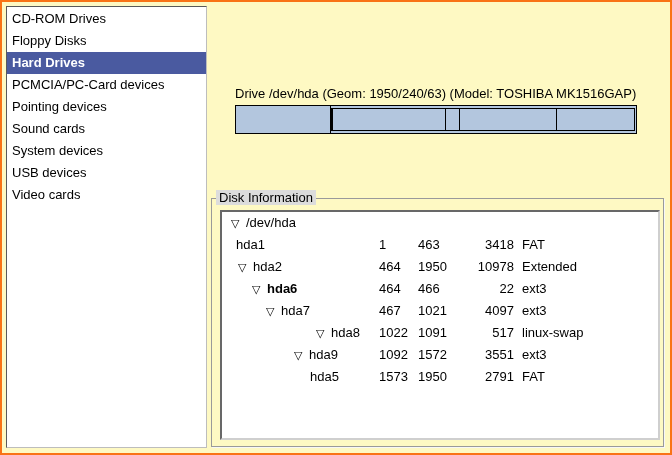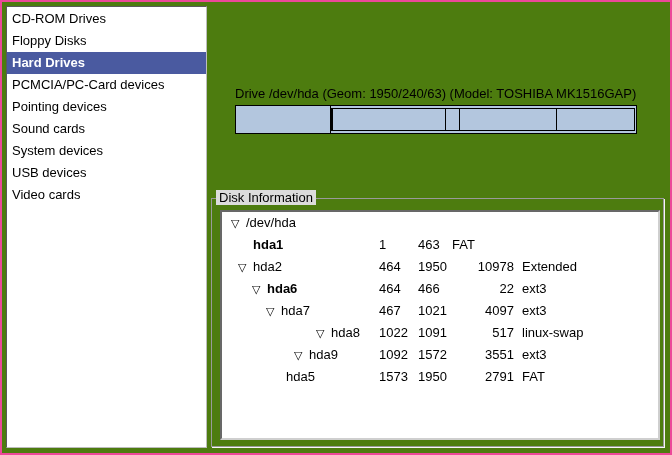--- a/index.html
+++ b/index.html
@@ -2,21 +2,21 @@
 <html><head>
 <meta charset="utf-8">
 <style>
   html,body { margin:0; padding:0; }
   body {
     width:672px; height:455px; position:relative; overflow:hidden;
     font-family:"Liberation Sans","DejaVu Sans",sans-serif; font-size:13px; color:#000;
     background:#dcdcdc;
   }
   .window {
-    position:absolute; inset:0; border:2px solid #ec4899; background:#4d7c0f; box-sizing:border-box;
+    position:absolute; inset:0; border:2px solid #f97316; background:#fef9c3; box-sizing:border-box;
   }
   
   .sidebar {
     position:absolute; left:4px; top:4px; width:201px; bottom:5px;
     background:#fff; box-sizing:border-box;
     border:1px solid; border-color:#5a5a5a #bdbdbd #bdbdbd #5a5a5a;
     padding-top:1px; overflow:hidden;
   }
   .list-item { height:22px; line-height:22px; padding-left:5px; white-space:nowrap; cursor:default; }
   .list-item.selected { color:#fff; }
@@ -94,23 +94,24 @@
   <div class="table-wrap">
     <div id="tbody">
         <div class="trow">
           <div class="cell cell-device" style="padding-left: 9px;"><span class="expander">▽</span><span>/dev/hda</span></div>
           <div class="cell cell-start"></div>
           <div class="cell cell-end"></div>
           <div class="cell cell-size"></div>
           <div class="cell cell-type"></div>
         </div>
         <div class="trow">
-          <div class="cell cell-device" style="padding-left: 31px; font-weight: bold;"><span>hda1</span></div>
+          <div class="cell cell-device" style="padding-left: 14px;"><span>hda1</span></div>
           <div class="cell cell-start">1</div>
           <div class="cell cell-end">463</div>
+          <div class="cell cell-size">3418</div>
           <div class="cell cell-type">FAT</div>
         </div>
         <div class="trow">
           <div class="cell cell-device" style="padding-left: 16px;"><span class="expander">▽</span><span>hda2</span></div>
           <div class="cell cell-start">464</div>
           <div class="cell cell-end">1950</div>
           <div class="cell cell-size">10978</div>
           <div class="cell cell-type">Extended</div>
         </div>
         <div class="trow">
@@ -135,21 +136,21 @@
           <div class="cell cell-type">linux-swap</div>
         </div>
         <div class="trow">
           <div class="cell cell-device" style="padding-left: 72px;"><span class="expander">▽</span><span>hda9</span></div>
           <div class="cell cell-start">1092</div>
           <div class="cell cell-end">1572</div>
           <div class="cell cell-size">3551</div>
           <div class="cell cell-type">ext3</div>
         </div>
         <div class="trow">
-          <div class="cell cell-device" style="padding-left: 64px;"><span>hda5</span></div>
+          <div class="cell cell-device" style="padding-left: 88px;"><span>hda5</span></div>
           <div class="cell cell-start">1573</div>
           <div class="cell cell-end">1950</div>
           <div class="cell cell-size">2791</div>
           <div class="cell cell-type">FAT</div>
         </div>
       </div>
   </div>
 
 </div>
 

